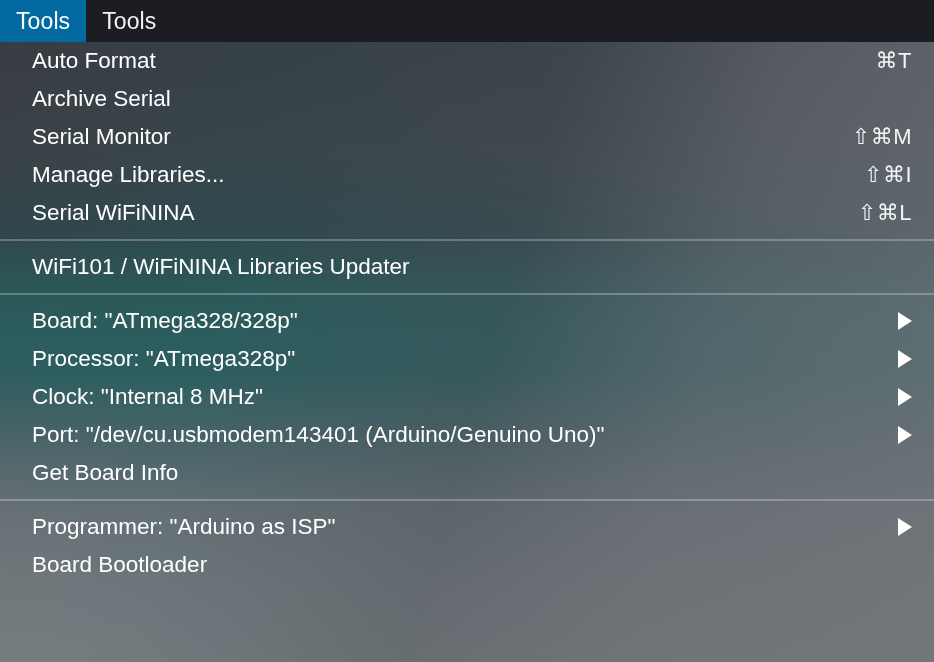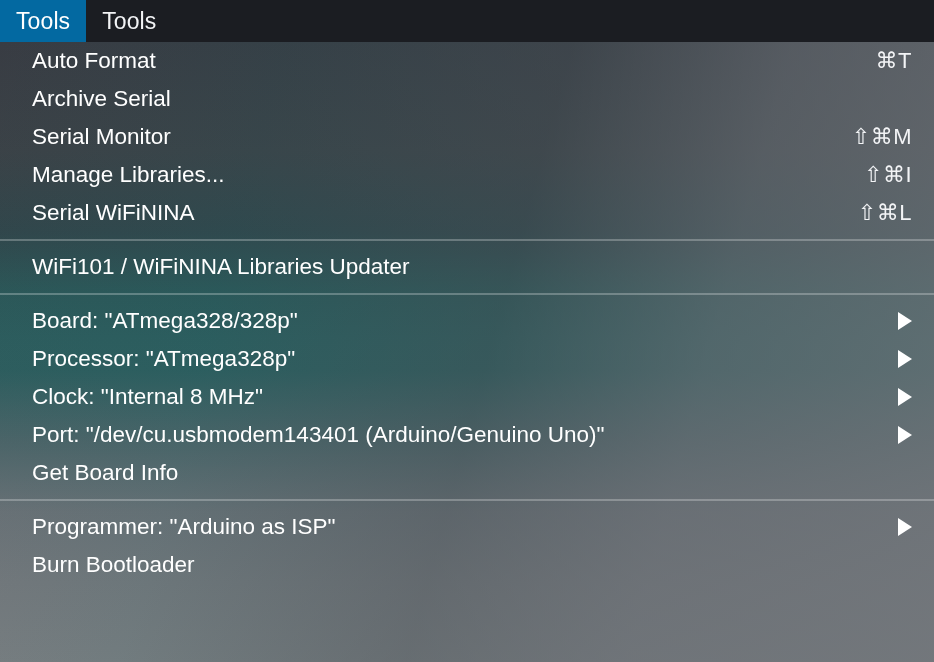--- a/index.html
+++ b/index.html
@@ -182,19 +182,19 @@
         </div>
         <div class="group-gap"></div>
         <div class="separator"></div>
         <div class="group-gap"></div>
         <div class="menu-item">
           <span class="label">Programmer: "Arduino as ISP"</span>
           <span class="spacer"></span>
           <span class="arrow"></span>
         </div>
         <div class="menu-item">
-          <span class="label">Burn Bootloader</span>
+          <span class="label">Board Bootloader</span>
           <span class="spacer"></span>
         </div>
       </div>
   </div>
 
 </div>
 
 </body></html>

